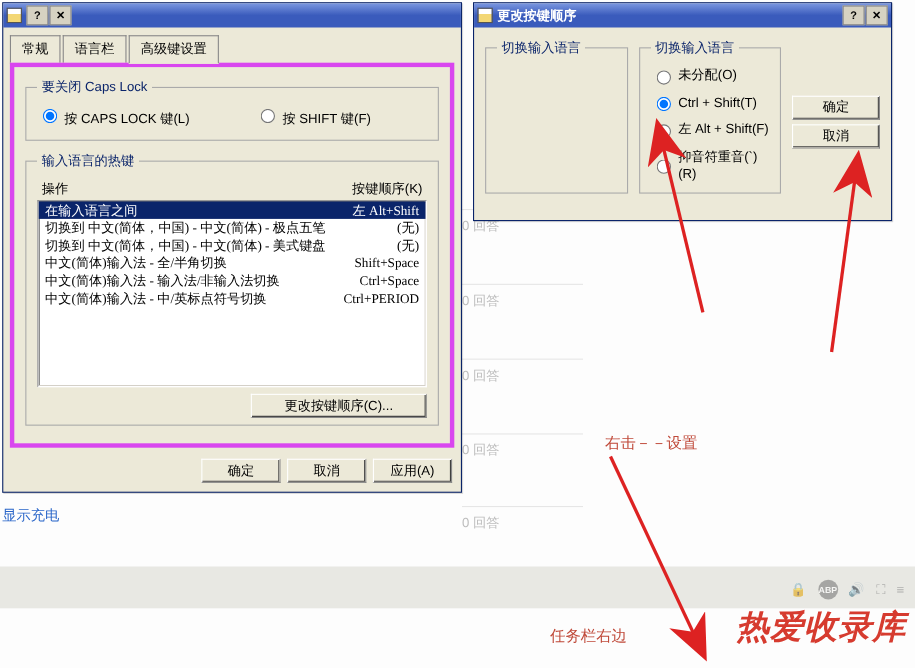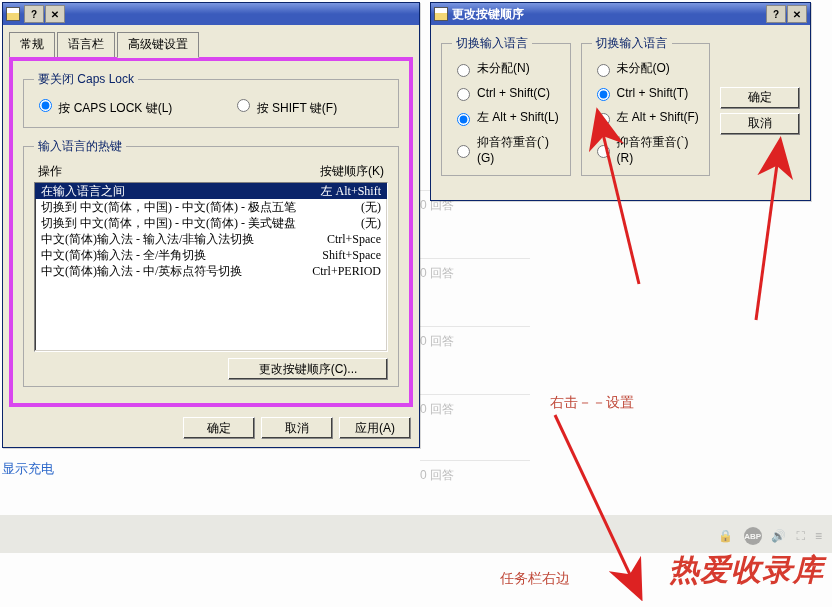--- a/index.html
+++ b/index.html
@@ -285,26 +285,26 @@
           </div>
           <div class="list-row">
             <span>切换到 中文(简体，中国) - 中文(简体) - 极点五笔</span>
             <span>(无)</span>
           </div>
           <div class="list-row">
             <span>切换到 中文(简体，中国) - 中文(简体) - 美式键盘</span>
             <span>(无)</span>
           </div>
           <div class="list-row">
+            <span>中文(简体)输入法 - 全/半角切换</span>
+            <span>Shift+Space</span>
+          </div>
+          <div class="list-row">
             <span>中文(简体)输入法 - 输入法/非输入法切换</span>
             <span>Ctrl+Space</span>
-          </div>
-          <div class="list-row">
-            <span>中文(简体)输入法 - 全/半角切换</span>
-            <span>Shift+Space</span>
           </div>
           <div class="list-row">
             <span>中文(简体)输入法 - 中/英标点符号切换</span>
             <span>Ctrl+PERIOD</span>
           </div>
         </div>
       <div class="btn-row-right">
         <button class="btn" style="min-width:160px;">更改按键顺序(C)...</button>
       </div>
     </fieldset>
@@ -324,38 +324,20 @@
     <div class="title-text">更改按键顺序</div>
     <div class="btns">
       <div class="win-btn">?</div>
       <div class="win-btn">✕</div>
     </div>
   </div>
 
   <div class="win2-body">
     <fieldset style="flex:1;">
       <legend>切换输入语言</legend>
-      <div class="radio-col" id="grp-lang">
-          <label>
-            <input type="radio" name="g1" style="">
-            <span>未分配(N)</span>
-          </label>
-          <label>
-            <input type="radio" name="g1" style="">
-            <span>Ctrl + Shift(C)</span>
-          </label>
-          <label>
-            <input type="radio" name="g1" checked="" style="">
-            <span>左 Alt + Shift(L)</span>
-          </label>
-          <label>
-            <input type="radio" name="g1" style="">
-            <span>抑音符重音(`)(G)</span>
-          </label>
-        </div>
     </fieldset>
     <fieldset style="flex:1;">
       <legend>切换输入语言</legend>
       <div class="radio-col" id="grp-layout">
           <label>
             <input type="radio" name="g2" style="">
             <span>未分配(O)</span>
           </label>
           <label>
             <input type="radio" name="g2" checked="" style="">

